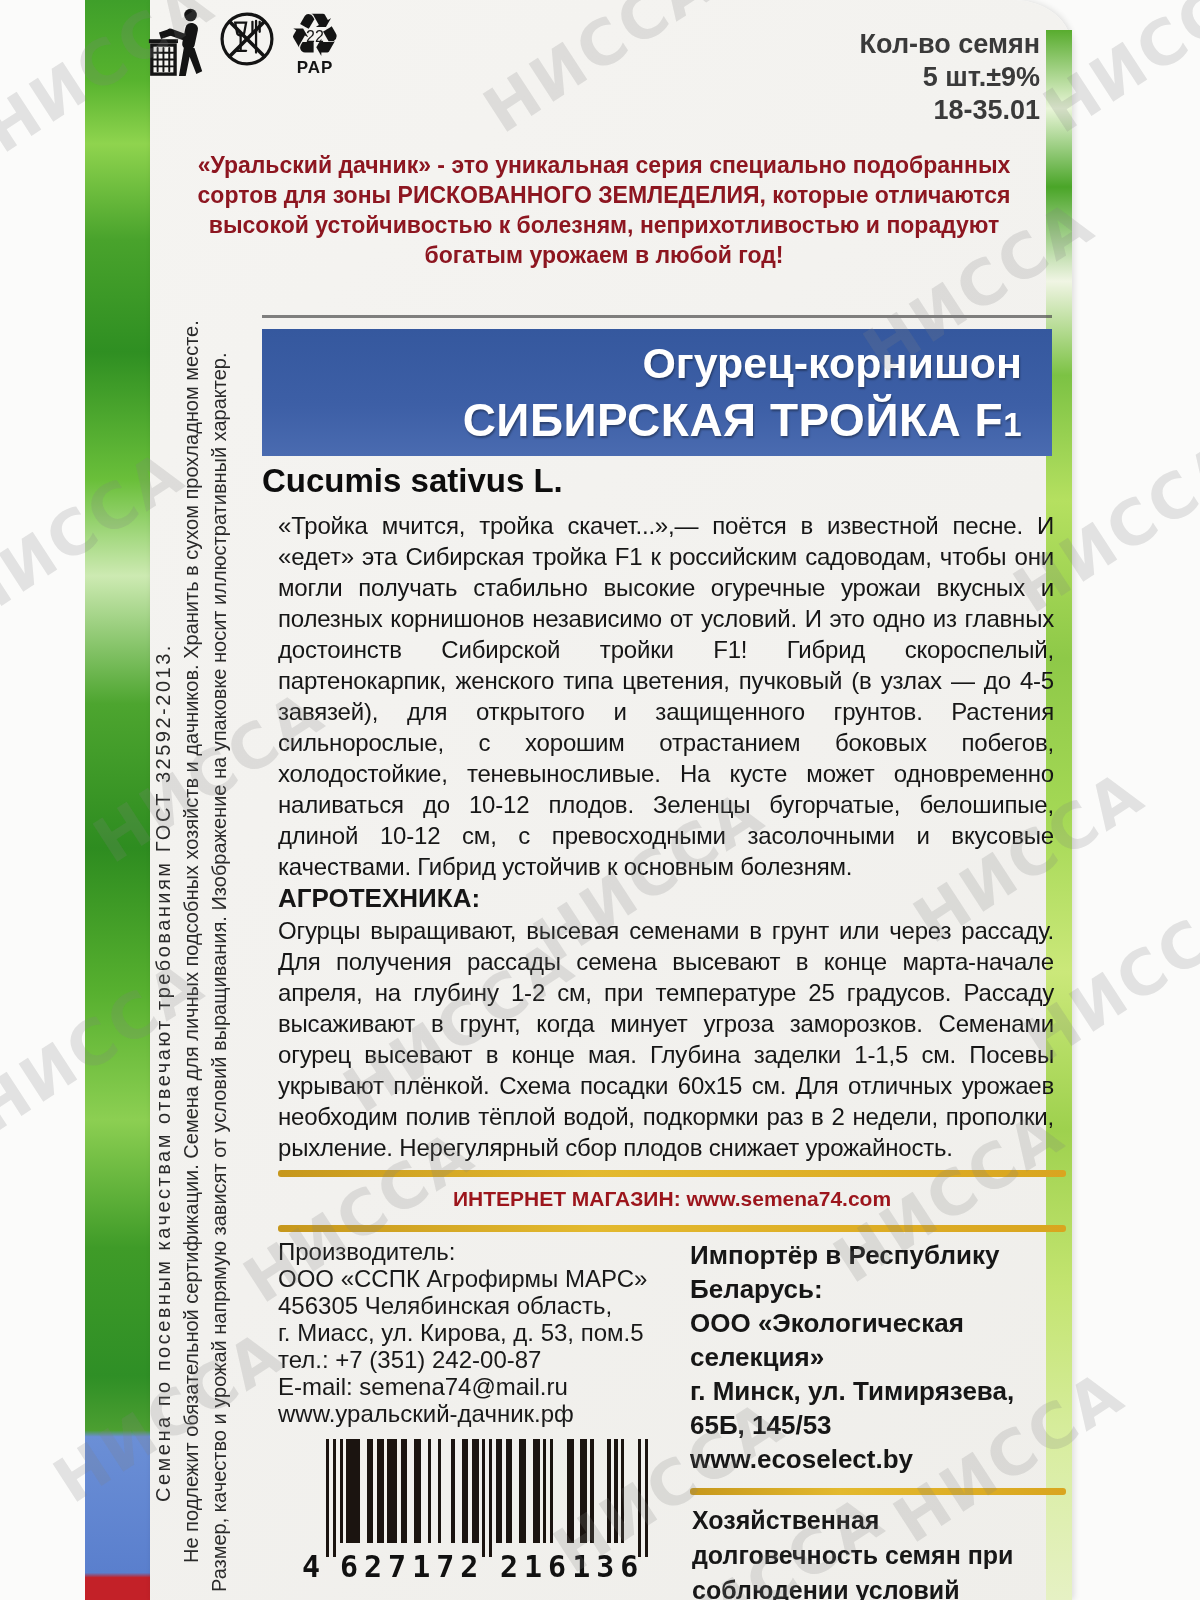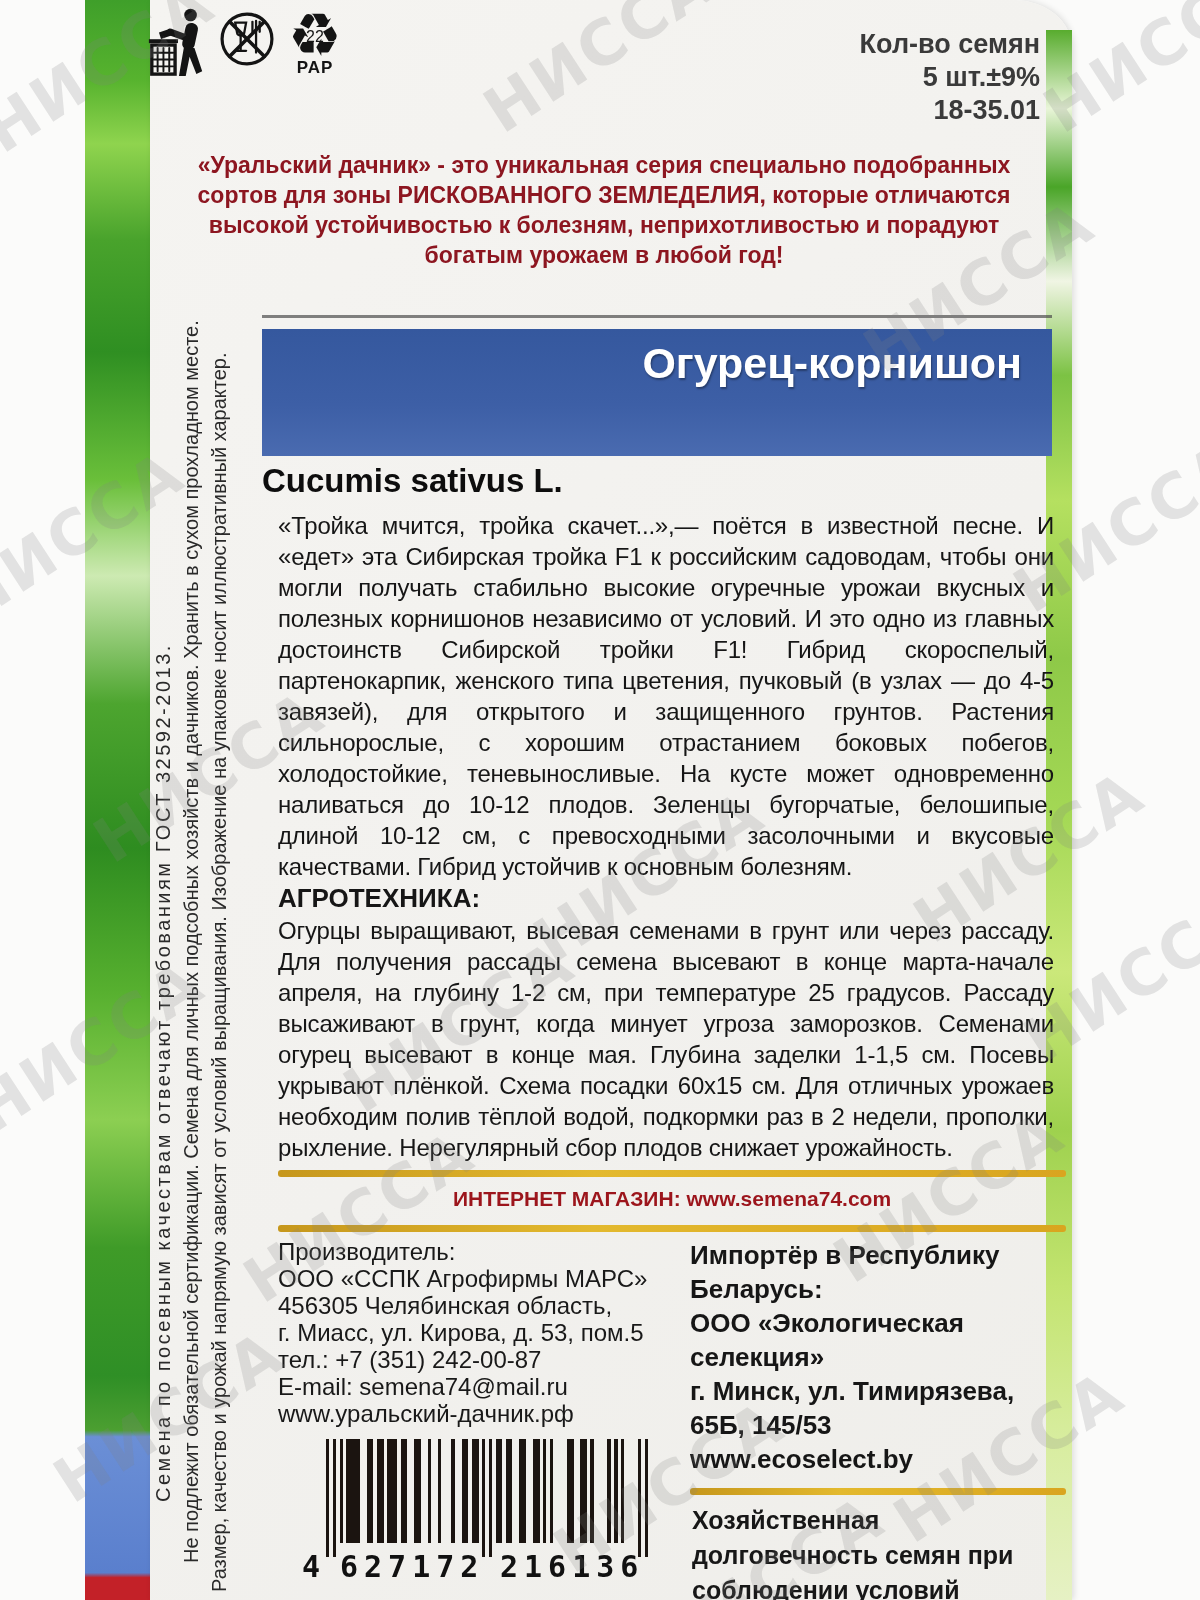--- a/index.html
+++ b/index.html
@@ -160,20 +160,21 @@
       <div>5 шт.±9%</div>
       <div>18-35.01</div>
     </div>
 
     <div id="brand-note">«Уральский дачник» - это уникальная серия специально подобранных сортов для зоны РИСКОВАННОГО ЗЕМЛЕДЕЛИЯ, которые отличаются высокой устойчивостью к болезням, неприхотливостью и порадуют богатым урожаем в любой год!</div>
 
     <div id="top-line"></div>
 
     <div id="title-banner">
       <div id="title-category">Огурец-корнишон</div>
+      <div id="title-variety"><span>СИБИРСКАЯ ТРОЙКА F</span><span id="hybrid-index">1</span></div>
     </div>
 
     <div id="latin-name">Cucumis sativus L.</div>
 
     <div id="flow">
       <p class="body-par">«Тройка мчится, тройка скачет...»,— поётся в известной песне. И «едет» эта Сибирская тройка F1 к российским садоводам, чтобы они могли получать стабильно высокие огуречные урожаи вкусных и полезных корнишонов независимо от условий. И это одно из главных достоинств Сибирской тройки F1! Гибрид скороспелый, партенокарпик, женского типа цветения, пучковый (в узлах — до 4-5 завязей), для открытого и защищенного грунтов. Растения сильнорослые, с хорошим отрастанием боковых побегов, холодостойкие, теневыносливые. На кусте может одновременно наливаться до 10-12 плодов. Зеленцы бугорчатые, белошипые, длиной 10-12 см, с превосходными засолочными и вкусовые качествами. Гибрид устойчив к основным болезням.</p>
       <div id="agro-heading">АГРОТЕХНИКА:</div>
       <p class="body-par">Огурцы выращивают, высевая семенами в грунт или через рассаду. Для получения рассады семена высевают в конце марта-начале апреля, на глубину 1-2 см, при температуре 25 градусов. Рассаду высаживают в грунт, когда минует угроза заморозков. Семенами огурец высевают в конце мая. Глубина заделки 1-1,5 см. Посевы укрывают плёнкой. Схема посадки 60х15 см. Для отличных урожаев необходим полив тёплой водой, подкормки раз в 2 недели, прополки, рыхление. Нерегулярный сбор плодов снижает урожайность.</p>
 
       <div class="gold-line"></div>

